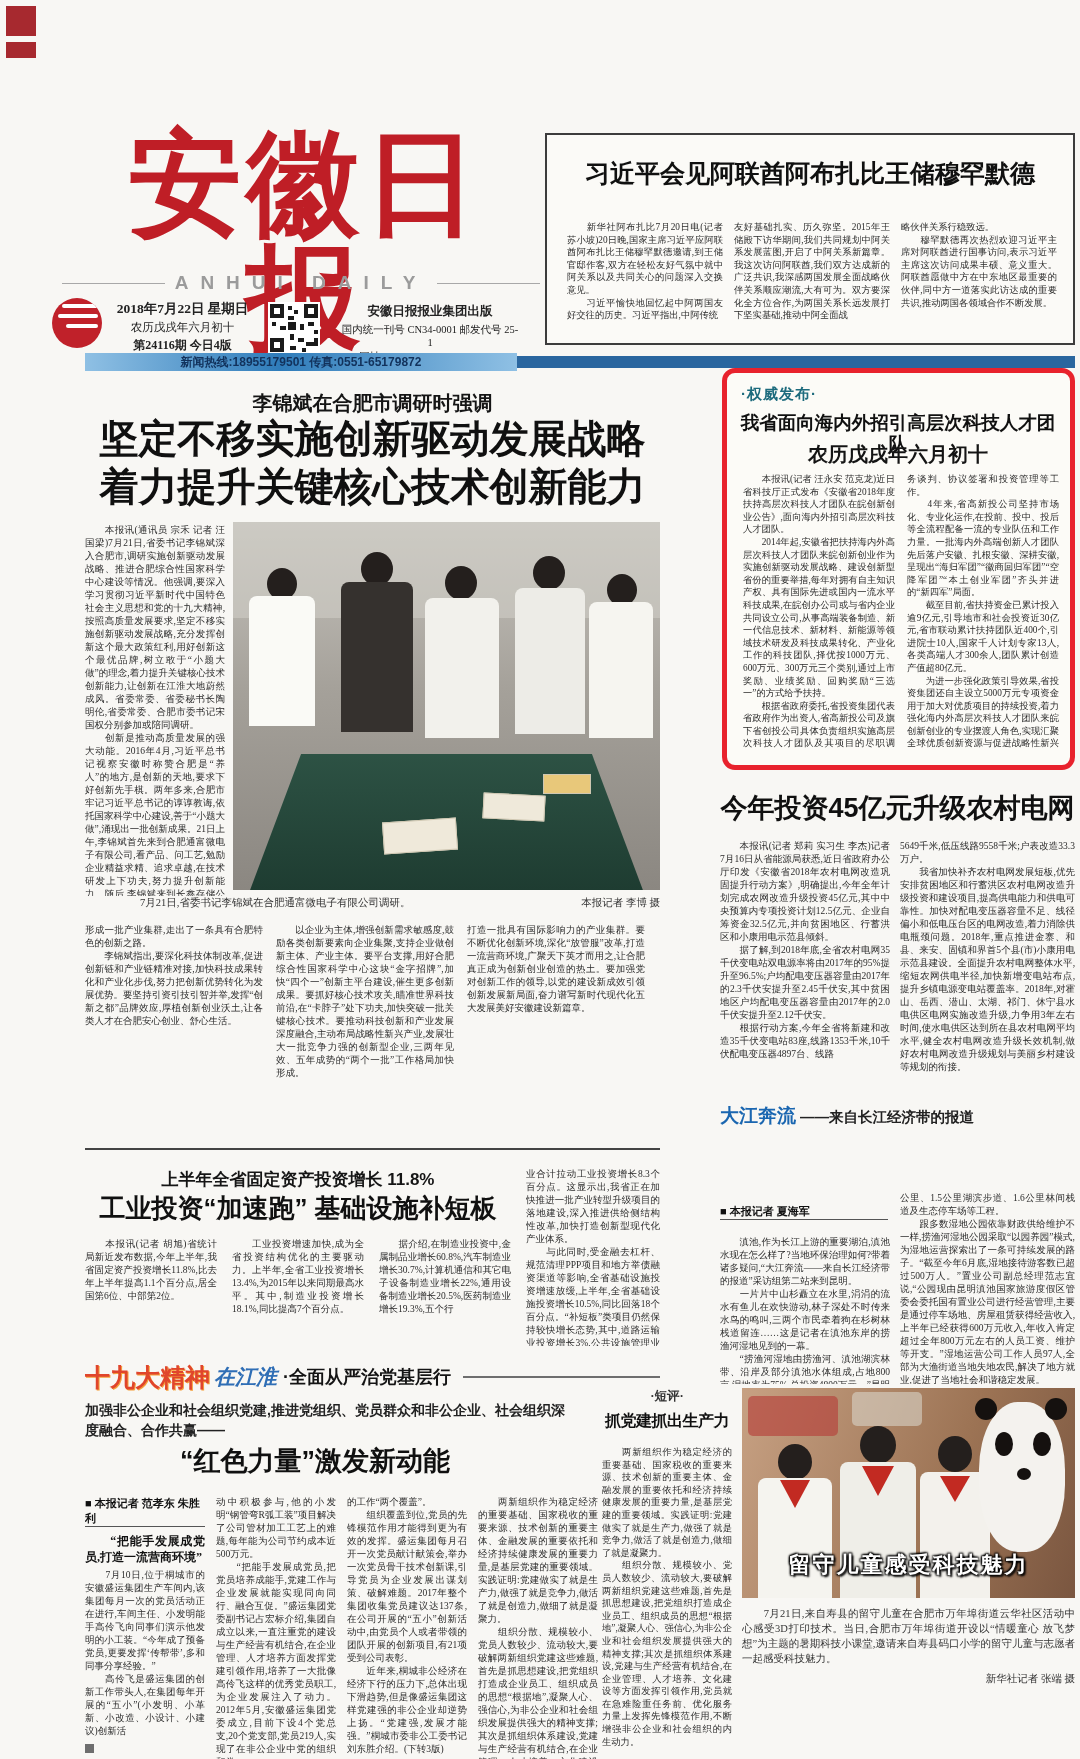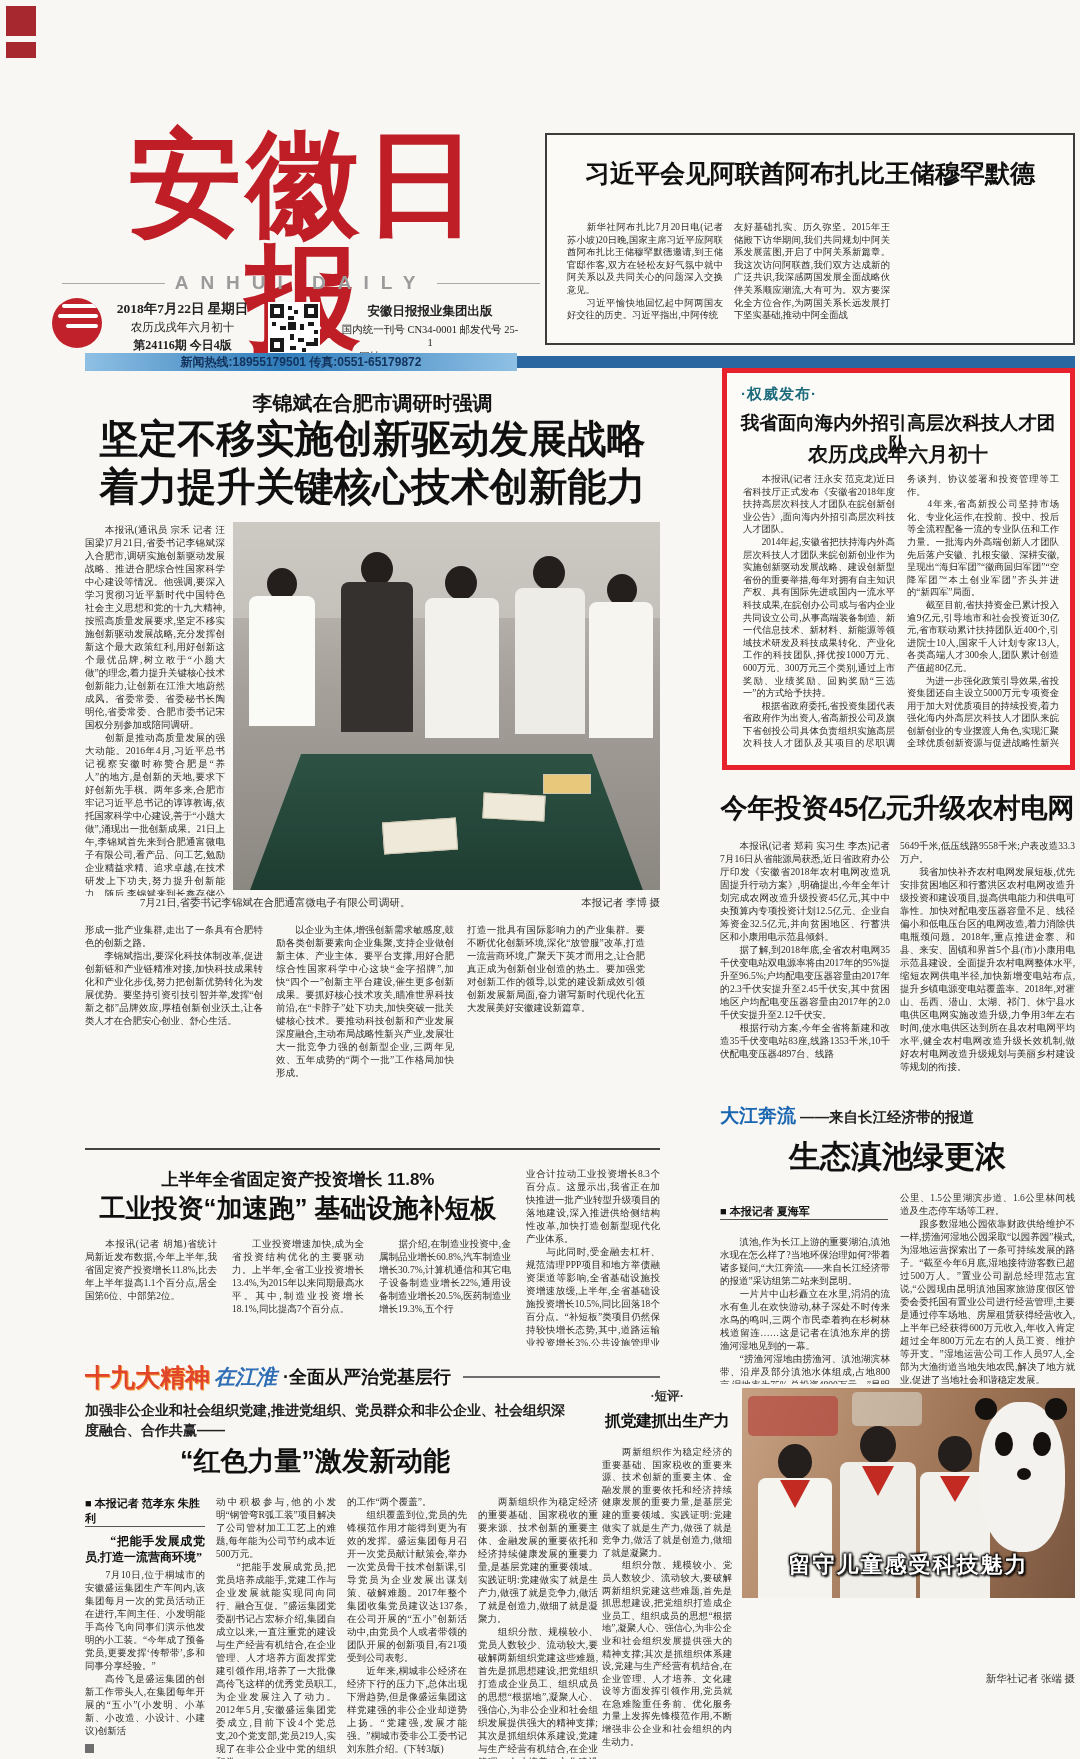--- a/index.html
+++ b/index.html
@@ -118,20 +118,22 @@
   <div class="abs hotbar" style="left:85px;top:353px;width:432px;height:18px;">
     <span>新闻热线:18955179501    传真:0551-65179872</span>
   </div>
   <div class="abs" style="left:517px;top:356px;width:558px;height:12px;background:#2a669f;"></div>
 
   <div class="abs xi-box" style="left:545px;top:133px;width:526px;height:208px;">
     <div class="hd ctr abs" style="left:10px;top:24px;width:506px;font-size:25px;">习近平会见阿联酋阿布扎比王储穆罕默德</div>
     <div class="abs just body-xs" style="left:20px;top:86px;width:156px;height:112px;">　　新华社阿布扎比7月20日电(记者 苏小坡)20日晚,国家主席习近平应阿联酋阿布扎比王储穆罕默德邀请,到王储官邸作客,双方在轻松友好气氛中就中阿关系以及共同关心的问题深入交换意见。
 　　习近平愉快地回忆起中阿两国友好交往的历史。习近平指出,中阿传统</div>
     <div class="abs just body-xs" style="left:187px;top:86px;width:156px;height:112px;">友好基础扎实、历久弥坚。2015年王储殿下访华期间,我们共同规划中阿关系发展蓝图,开启了中阿关系新篇章。我这次访问阿联酋,我们双方达成新的广泛共识,我深感两国发展全面战略伙伴关系顺应潮流,大有可为。双方要深化全方位合作,为两国关系长远发展打下坚实基础,推动中阿全面战</div>
+    <div class="abs just body-xs" style="left:354px;top:86px;width:156px;height:112px;">略伙伴关系行稳致远。
+　　穆罕默德再次热烈欢迎习近平主席对阿联酋进行国事访问,表示习近平主席这次访问成果丰硕、意义重大。阿联酋愿做中方在中东地区最重要的伙伴,同中方一道落实此访达成的重要共识,推动两国各领域合作不断发展。</div>
   </div>
 
   <div class="kick ctr abs" style="left:85px;top:390px;width:575px;font-size:20px;">李锦斌在合肥市调研时强调</div>
   <div class="hd ctr abs" style="left:85px;top:465px;width:575px;font-size:39px;">着力提升关键核心技术创新能力</div>
   <div class="hd ctr abs" style="left:85px;top:417px;width:575px;font-size:39px;">坚定不移实施创新驱动发展战略</div>
 
   <div class="abs just body-s" style="left:85px;top:524px;width:140px;height:372px;">　　本报讯(通讯员 宗禾 记者 汪国梁)7月21日,省委书记李锦斌深入合肥市,调研实施创新驱动发展战略、推进合肥综合性国家科学中心建设等情况。他强调,要深入学习贯彻习近平新时代中国特色社会主义思想和党的十九大精神,按照高质量发展要求,坚定不移实施创新驱动发展战略,充分发挥创新这个最大政策红利,用好创新这个最优品牌,树立敢于“小题大做”的理念,着力提升关键核心技术创新能力,让创新在江淮大地蔚然成风。省委常委、省委秘书长陶明伦,省委常委、合肥市委书记宋国权分别参加或陪同调研。
 　　创新是推动高质量发展的强大动能。2016年4月,习近平总书记视察安徽时称赞合肥是“养人”的地方,是创新的天地,要求下好创新先手棋。两年多来,合肥市牢记习近平总书记的谆谆教诲,依托国家科学中心建设,善于“小题大做”,涌现出一批创新成果。21日上午,李锦斌首先来到合肥通富微电子有限公司,看产品、问工艺,勉励企业精益求精、追求卓越,在技术研发上下功夫,努力提升创新能力。随后,李锦斌来到长鑫存储公司,深入了解厂房建设、项目进展等情况,强调关键核心技术是要不来、买不来的,必须牢牢掌握在自己手中。“研发多久了?”“现在是什么水平?”“合肥的创新环境怎么样?”他同科研人员亲切交流,得到肯定答复后,他指出,自主</div>
 
   <div class="abs photo1" style="left:233px;top:522px;width:427px;height:368px;">
@@ -153,21 +155,21 @@
   </div>
 
   <div class="abs caption" style="left:140px;top:896px;width:380px;">7月21日,省委书记李锦斌在合肥通富微电子有限公司调研。</div>
   <div class="abs caption" style="left:520px;top:896px;width:140px;text-align:right;">本报记者 李博 摄</div>
 
   <div class="abs just body-s" style="left:85px;top:924px;width:178px;height:216px;">形成一批产业集群,走出了一条具有合肥特色的创新之路。
 　　李锦斌指出,要深化科技体制改革,促进创新链和产业链精准对接,加快科技成果转化和产业化步伐,努力把创新优势转化为发展优势。要坚持引资引技引智并举,发挥“创新之都”品牌效应,厚植创新创业沃土,让各类人才在合肥安心创业、舒心生活。</div>
   <div class="abs just body-s" style="left:276px;top:924px;width:178px;height:216px;">　　以企业为主体,增强创新需求敏感度,鼓励各类创新要素向企业集聚,支持企业做创新主体、产业主体。要平台支撑,用好合肥综合性国家科学中心这块“金字招牌”,加快“四个一”创新主平台建设,催生更多创新成果。要抓好核心技术攻关,瞄准世界科技前沿,在“卡脖子”处下功夫,加快突破一批关键核心技术。要推动科技创新和产业发展深度融合,主动布局战略性新兴产业,发展壮大一批竞争力强的创新型企业,三两年见效、五年成势的“两个一批”工作格局加快形成。</div>
   <div class="abs just body-s" style="left:467px;top:924px;width:178px;height:216px;">打造一批具有国际影响力的产业集群。要不断优化创新环境,深化“放管服”改革,打造一流营商环境,广聚天下英才而用之,让合肥真正成为创新创业创造的热土。要加强党对创新工作的领导,以党的建设新成效引领创新发展新局面,奋力谱写新时代现代化五大发展美好安徽建设新篇章。</div>
 
-  <div class="abs red-box" style="left:722px;top:368px;width:343px;height:392px;">
+  <div class="abs red-box" style="left:722px;top:368px;width:343px;height:392px;border-radius:13px;">
     <div class="abs tag-auth" style="left:14px;top:12px;">·权威发布·</div>
     <div class="hd ctr abs" style="left:6px;top:40px;width:330px;font-size:18.5px;">我省面向海内外招引高层次科技人才团队</div>
     <div class="ctr abs" style="left:6px;top:68px;width:330px;font-size:20px;font-weight:700;font-family:'Liberation Sans',sans-serif;color:#141414;">农历戊戌年六月初十</div>
     <div class="abs just body-xs" style="left:16px;top:100px;width:152px;height:276px;">　　本报讯(记者 汪永安 范克龙)近日省科技厅正式发布《安徽省2018年度扶持高层次科技人才团队在皖创新创业公告》,面向海内外招引高层次科技人才团队。
 　　2014年起,安徽省把扶持海内外高层次科技人才团队来皖创新创业作为实施创新驱动发展战略、建设创新型省份的重要举措,每年对拥有自主知识产权、具有国际先进或国内一流水平科技成果,在皖创办公司或与省内企业共同设立公司,从事高端装备制造、新一代信息技术、新材料、新能源等领域技术研发及科技成果转化、产业化工作的科技团队,择优按1000万元、600万元、300万元三个类别,通过上市奖励、业绩奖励、回购奖励“三选一”的方式给予扶持。
 　　根据省政府委托,省投资集团代表省政府作为出资人,省高新投公司及旗下省创投公司具体负责组织实施高层次科技人才团队及其项目的尽职调查、商</div>
     <div class="abs just body-xs" style="left:180px;top:100px;width:152px;height:276px;">务谈判、协议签署和投资管理等工作。
 　　4年来,省高新投公司坚持市场化、专业化运作,在投前、投中、投后等全流程配备一流的专业队伍和工作力量。一批海内外高端创新人才团队先后落户安徽、扎根安徽、深耕安徽,呈现出“海归军团”“徽商回归军团”“空降军团”“本土创业军团”齐头并进的“新四军”局面。
 　　截至目前,省扶持资金已累计投入逾9亿元,引导地市和社会投资近30亿元,省市联动累计扶持团队近400个,引进院士10人,国家千人计划专家13人,各类高端人才300余人,团队累计创造产值超80亿元。
 　　为进一步强化政策引导效果,省投资集团还自主设立5000万元专项资金用于加大对优质项目的持续投资,着力强化海内外高层次科技人才团队来皖创新创业的专业摆渡人角色,实现汇聚全球优质创新资源与促进战略性新兴产业集聚发展的叠加效应。</div>
@@ -177,21 +179,20 @@
   <div class="abs just body-s" style="left:720px;top:840px;width:170px;height:242px;">　　本报讯(记者 郑莉 实习生 李杰)记者7月16日从省能源局获悉,近日省政府办公厅印发《安徽省2018年农村电网改造巩固提升行动方案》,明确提出,今年全年计划完成农网改造升级投资45亿元,其中中央预算内专项投资计划12.5亿元、企业自筹资金32.5亿元,并向贫困地区、行蓄洪区和小康用电示范县倾斜。
 　　据了解,到2018年底,全省农村电网35千伏变电站双电源率将由2017年的95%提升至96.5%;户均配电变压器容量由2017年的2.3千伏安提升至2.45千伏安,其中贫困地区户均配电变压器容量由2017年的2.0千伏安提升至2.12千伏安。
 　　根据行动方案,今年全省将新建和改造35千伏变电站83座,线路1353千米,10千伏配电变压器4897台、线路</div>
   <div class="abs just body-s" style="left:900px;top:840px;width:175px;height:242px;">5649千米,低压线路9558千米;户表改造33.3万户。
 　　我省加快补齐农村电网发展短板,优先安排贫困地区和行蓄洪区农村电网改造升级投资和建设项目,提高供电能力和供电可靠性。加快对配电变压器容量不足、线径偏小和低电压台区的电网改造,着力消除供电瓶颈问题。2018年,重点推进金寨、和县、来安、固镇和界首5个县(市)小康用电示范县建设。全面提升农村电网整体水平,缩短农网供电半径,加快新增变电站布点,提升乡镇电源变电站覆盖率。2018年,对霍山、岳西、潜山、太湖、祁门、休宁县水电供区电网实施改造升级,力争用3年左右时间,使水电供区达到所在县农村电网平均水平,健全农村电网改造升级长效机制,做好农村电网改造升级规划与美丽乡村建设等规划的衔接。</div>
 
   <div class="abs" style="left:720px;top:1103px;width:360px;">
     <span class="series">大江奔流</span>
     <span class="series-rest">——来自长江经济带的报道</span>
   </div>
-  <div class="hd ctr abs" style="left:720px;top:1140px;width:355px;font-size:31px;">生态滇池绿更浓</div>
   <div class="abs byline" style="left:720px;top:1204px;width:168px;">■ 本报记者 夏海军</div>
   <div class="abs just body-s" style="left:720px;top:1236px;width:170px;height:148px;">　　滇池,作为长江上游的重要湖泊,滇池水现在怎么样了?当地环保治理如何?带着诸多疑问,“大江奔流——来自长江经济带的报道”采访组第二站来到昆明。
 　　一片片中山杉矗立在水里,涓涓的流水有鱼儿在欢快游动,林子深处不时传来水鸟的鸣叫,三两个市民牵着狗在杉树林栈道留连……这是记者在滇池东岸的捞渔河湿地见到的一幕。
 　　“捞渔河湿地由捞渔河、滇池湖滨林带、沿岸及部分滇池水体组成,占地800亩,湿地率为75%,总投资4800万元。”昆明副市长吴海说,湿地公园处于入滇池河道之一的捞渔河入湖口两侧,为国控考核河道,目前建设完成布水沟渠3.2</div>
   <div class="abs just body-s" style="left:900px;top:1192px;width:175px;height:192px;">公里、1.5公里湖滨步道、1.6公里林间栈道及生态停车场等工程。
 　　跟多数湿地公园依靠财政供给维护不一样,捞渔河湿地公园采取“以园养园”模式,为湿地运营探索出了一条可持续发展的路子。“截至今年6月底,湿地接待游客数已超过500万人。”置业公司副总经理范志宜说,“公园现由昆明滇池国家旅游度假区管委会委托国有置业公司进行经营管理,主要是通过停车场地、房屋租赁获得经营收入,上半年已经获得600万元收入,年收入肯定超过全年800万元左右的人员工资、维护等开支。”湿地运营公司工作人员97人,全部为大渔街道当地失地农民,解决了地方就业,促进了当地社会和谐稳定发展。
 (下转3版)</div>
 
   <div class="abs rule" style="left:85px;top:1148px;width:575px;height:2px;"></div>
 
@@ -248,17 +249,18 @@
     <div class="fig-body" style="left:178px;top:84px;width:70px;height:126px;background:#f3f1ec;"></div>
     <div class="scarf" style="left:198px;top:88px;width:30px;height:26px;"></div>
     <div class="panda" style="right:10px;top:14px;width:86px;height:150px;"></div>
     <div class="panda-patch" style="right:78px;top:10px;width:22px;height:22px;"></div>
     <div class="panda-patch" style="right:8px;top:10px;width:22px;height:22px;"></div>
     <div class="panda-patch" style="right:62px;top:44px;width:18px;height:24px;"></div>
     <div class="panda-patch" style="right:24px;top:44px;width:18px;height:24px;"></div>
     <div class="panda-patch" style="right:44px;top:80px;width:14px;height:12px;"></div>
     <div class="overlay-title" style="bottom:18px;">留守儿童感受科技魅力</div>
   </div>
+  <div class="abs just caption" style="left:742px;top:1606px;width:333px;line-height:15px;height:62px;">　　7月21日,来自寿县的留守儿童在合肥市万年埠街道云华社区活动中心感受3D打印技术。当日,合肥市万年埠街道开设以“情暖童心 放飞梦想”为主题的暑期科技小课堂,邀请来自寿县码口小学的留守儿童与志愿者一起感受科技魅力。</div>
   <div class="abs caption" style="left:742px;top:1672px;width:333px;text-align:right;">新华社记者 张端 摄</div>
 
   <div class="abs" style="left:85px;top:1744px;width:9px;height:9px;background:#6e6e6e;"></div>
 
 </div>
 
 </body></html>

